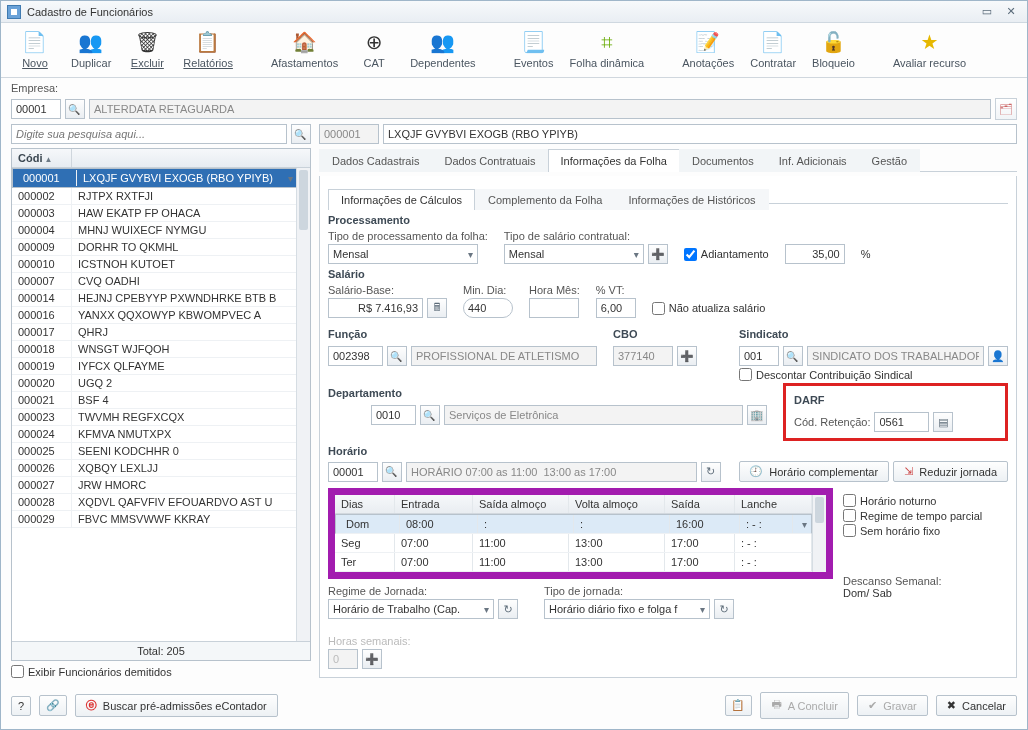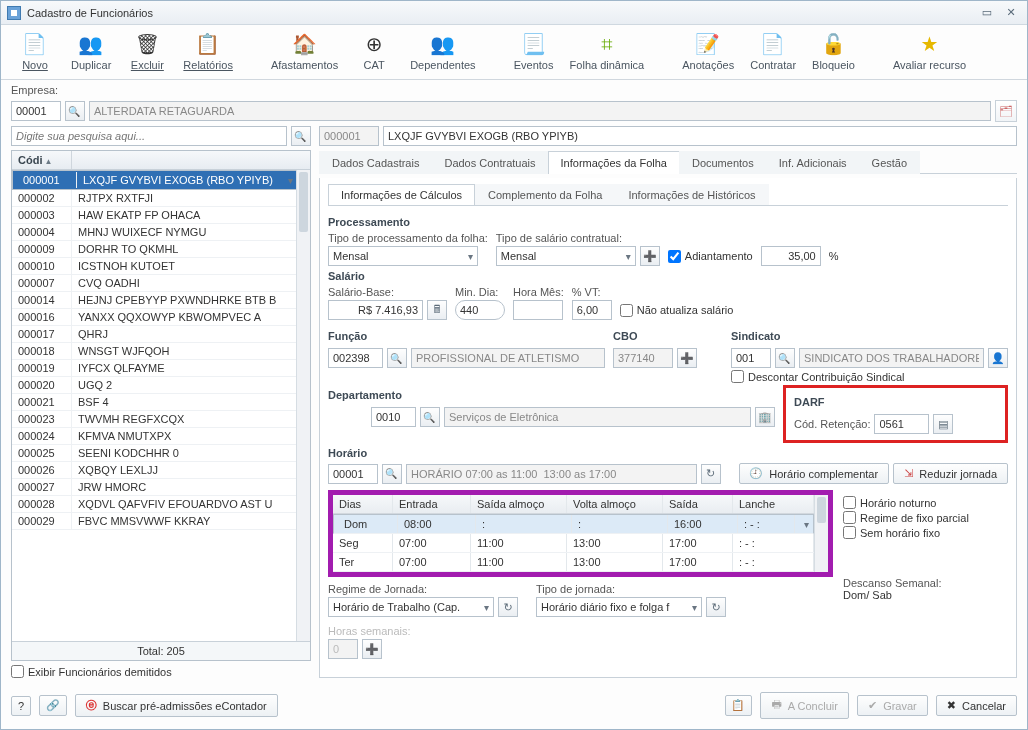--- a/index.html
+++ b/index.html
@@ -42,30 +42,30 @@
 .vscroll .thumb{position:absolute;left:2px;right:2px;top:2px;height:60px;background:#cdd6de;border-radius:2px;}
 .gwrap{display:flex;flex:1;min-height:0;}
 .chk { display: inline-flex; align-items: center; gap: 4px; cursor: pointer; }
 .chk input { width: 13px; height: 13px; }
 .tabs { display: flex; border-bottom: 1px solid #c8d1d9; }
 .tab { padding: 5px 12px; border: 1px solid transparent; border-bottom: none; cursor: pointer; color:#555; position:relative; top:1px; background:#f2f5f7;}
 .tab + .tab { margin-left: -1px; }
 .tab.active { background: #fff; border-color: #c8d1d9; color:#333; }
 .panel { border: 1px solid #c8d1d9; border-top: none; flex: 1; padding: 6px 8px 8px 8px; display:flex; flex-direction:column; min-height:0;background:#fff;}
 .subtabs { display: flex; border-bottom: 1px solid #c8d1d9; margin-bottom:6px;}
-.subtab { padding: 4px 12px; border: 1px solid transparent; border-bottom: none; cursor: pointer; color:#555; position:relative; top:0; background:#f5f7f9;}
+.subtab { padding: 4px 12px; border: 1px solid transparent; border-bottom: none; cursor: pointer; color:#555; position:relative; top:7px; background:#f5f7f9;}
 .subtab.active { background: #fff; border-color: #c8d1d9; color:#333;}
 .group-title { font-weight: bold; color:#3e4a55; margin: 4px 0 4px 0; }
-.fields { display:flex; gap:8px; align-items:center; flex-wrap:wrap;}
+.fields { display:flex; gap:16px; align-items:center; flex-wrap:wrap;}
 .fcol { display:flex; flex-direction:column; gap:2px;}
 .flabel { color:#555; font-size:11px;}
 .sel { border:1px solid #b7c2cc; height:20px; background:#fff; font-size:11px; padding:0 18px 0 4px; position:relative; display:inline-flex;align-items:center; min-width:100px;}
 .sel::after{content:"▾"; position:absolute; right:4px; color:#6a7682; font-size:10px;}
 .hl-red { border: 3px solid #d22; padding: 4px 8px 6px 8px; position:relative;}
-.hr-table { border:5px solid #a21caf; margin-top:6px;}
+.hr-table { border:7px solid #a21caf; margin-top:6px;}
 .hr-head { display:flex; background:linear-gradient(#f6f8fa,#e9edf1); border-bottom:1px solid #d2d8de;}
 .hr-h, .hr-c { padding:3px 6px; font-size:11px; border-right:1px solid #e3e8ec;}
 .hr-row{display:flex;border-bottom:1px solid #eef1f4;}
 .hr-row.sel{background:#dceaf7;}
 .c-dias{width:60px;} .c-ent{width:78px;} .c-sa{width:96px;} .c-va{width:96px;} .c-sai{width:70px;} .c-lan{flex:1;}
 .btn { border:1px solid #b7c2cc; background:linear-gradient(#fefefe,#edf1f4); padding:3px 10px; display:inline-flex; align-items:center; gap:6px; cursor:pointer; border-radius:2px;}
 .btn.disabled { color:#aaa; cursor:default;}
 .footer { display:flex; gap:8px; padding:6px 10px 10px 10px; align-items:center;}
 .footer .spacer{flex:1;}
 .magnifier::before{content:"🔍";font-size:10px;}
@@ -450,21 +450,21 @@
                   </div>
               </div>
             </div>
             <div style="width:165px;padding-top:12px">
               <label class="chk">
                   <input type="checkbox" style="">
                   <span>Horário noturno</span>
                 </label><br>
               <label class="chk">
                   <input type="checkbox" style="">
-                  <span>Regime de fixo parcial</span>
+                  <span>Regime de tempo parcial</span>
                 </label><br>
               <label class="chk">
                   <input type="checkbox" style="">
                   <span>Sem horário fixo</span>
                 </label>
               <div style="height:36px"></div>
               <div class="flabel">Descanso Semanal:</div>
               <div>Dom/ Sab</div>
             </div>
           </div>

